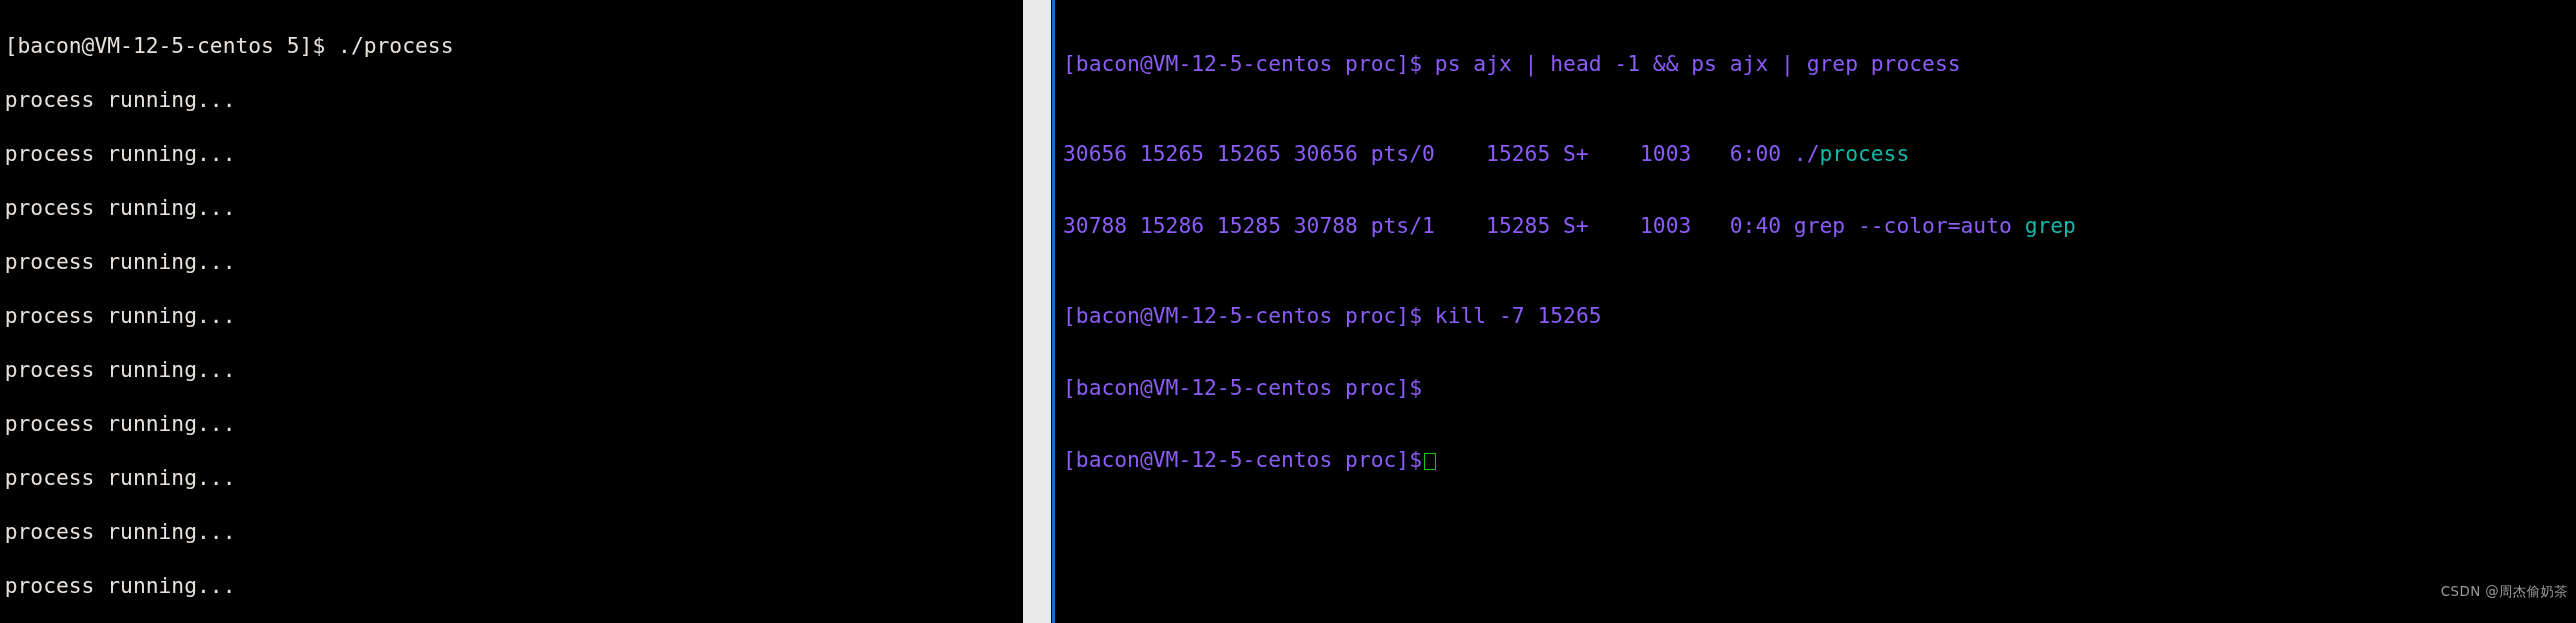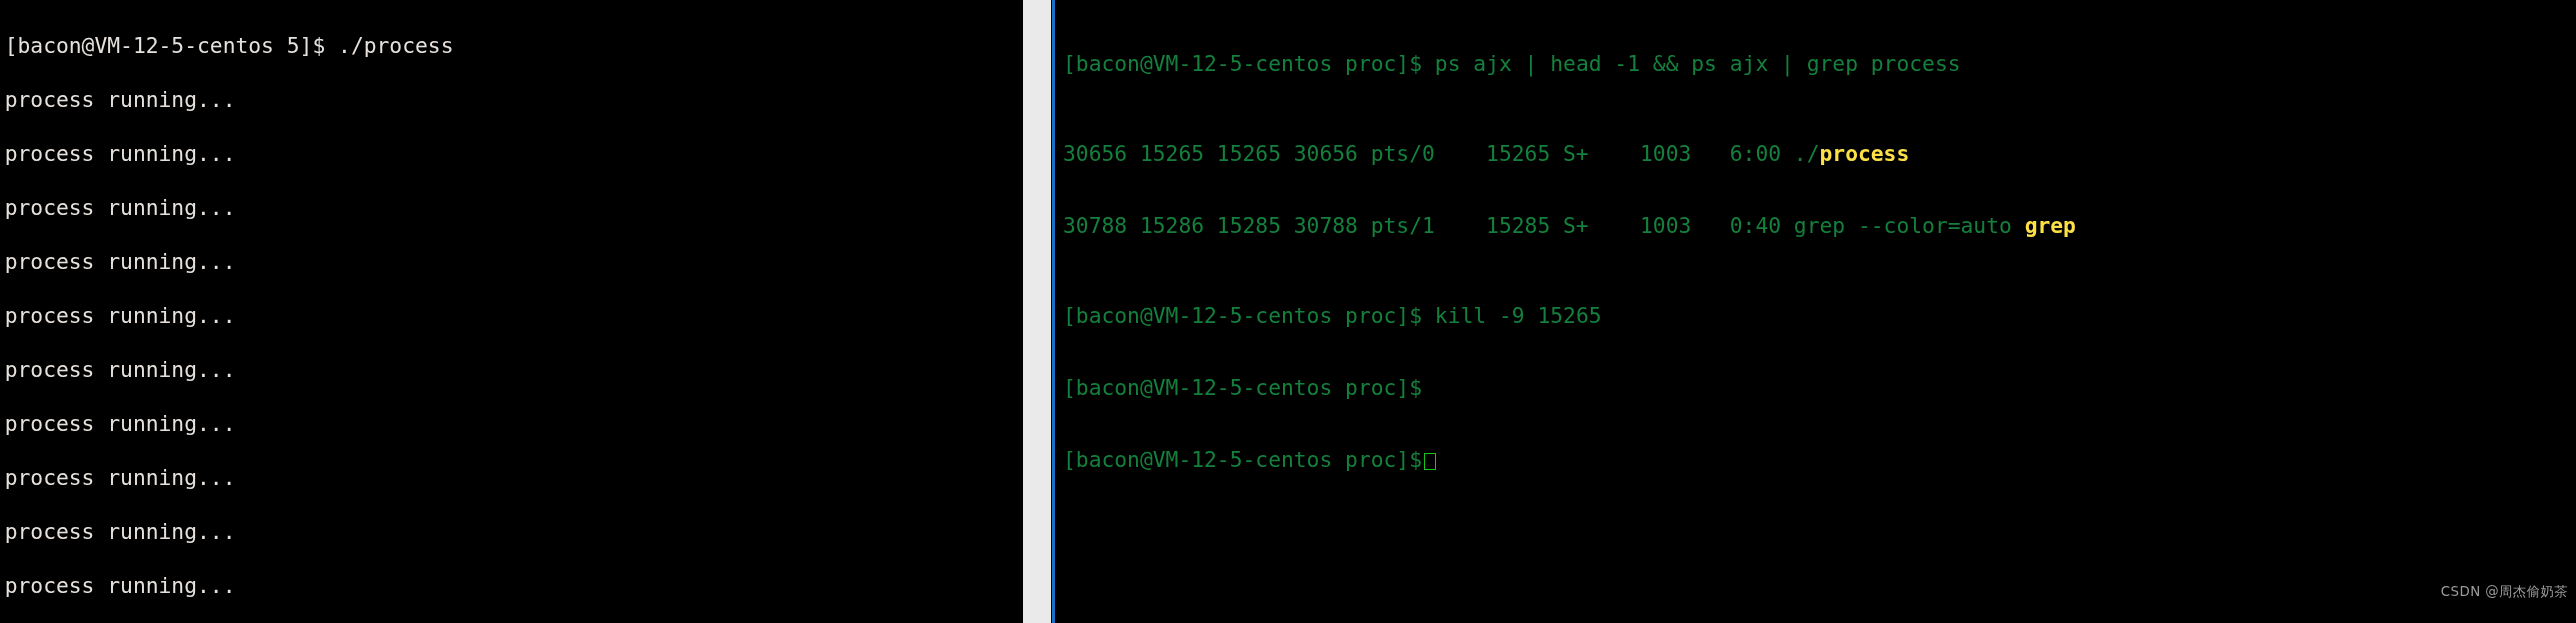--- a/index.html
+++ b/index.html
@@ -66,22 +66,22 @@
     color: #e6e1dc;
   }
   #left-pane .term { padding-left: 4.7px; padding-top: 0.8px; }
   #right-pane .term { padding-left: 8px; padding-top: 0.8px; }
 
   .line {
     height: 18px;
     white-space: pre;
   }
 
-  .fg-white { color: #15803d; margin-top: 24px; }
-  .fg-red   { color: #fde047; font-weight: bold; }
+  .fg-white { color: #8b5cf6; margin-top: 24px; }
+  .fg-red   { color: #14b8a6; font-weight: normal; }
 
   
   .cursor {
     display: inline-block;
     width: 12px;
     height: 16.6px;
     border: 1.6px solid #15c415;
     box-sizing: border-box;
     vertical-align: -3.2px;
     margin-left: 1.6px;
@@ -133,21 +133,21 @@
     <div class="term">
 
       <div class="line"><span class="fg-white">[bacon@VM-12-5-centos proc]$ </span><span class="fg-white">ps ajx | head -1 &amp;&amp; ps ajx | grep process</span></div>
 
 
       <div class="line"><span class="fg-white">30656 15265 15265 30656 pts/0    15265 S+    1003   6:00 ./</span><span class="fg-red">process</span></div>
 
       <div class="line"><span class="fg-white">30788 15286 15285 30788 pts/1    15285 S+    1003   0:40 grep --color=auto </span><span class="fg-red">grep</span></div>
 
 
-      <div class="line"><span class="fg-white">[bacon@VM-12-5-centos proc]$ </span><span class="fg-white">kill -9 15265</span></div>
+      <div class="line"><span class="fg-white">[bacon@VM-12-5-centos proc]$ </span><span class="fg-white">kill -7 15265</span></div>
 
       <div class="line"><span class="fg-white">[bacon@VM-12-5-centos proc]$</span></div>
 
       <div class="line"><span class="fg-white">[bacon@VM-12-5-centos proc]$</span><span class="cursor"></span></div>
 
     </div>
   </div>
 
   <div id="watermark">CSDN @周杰偷奶茶</div>
 

